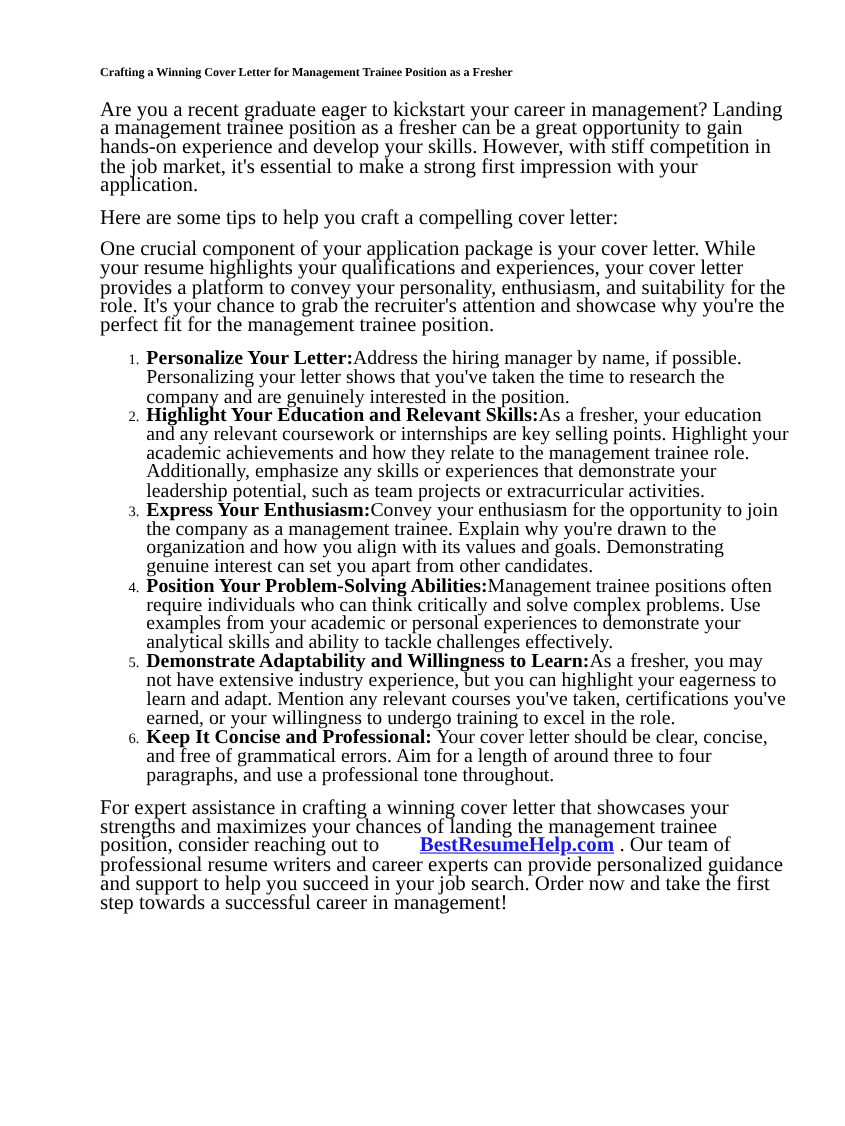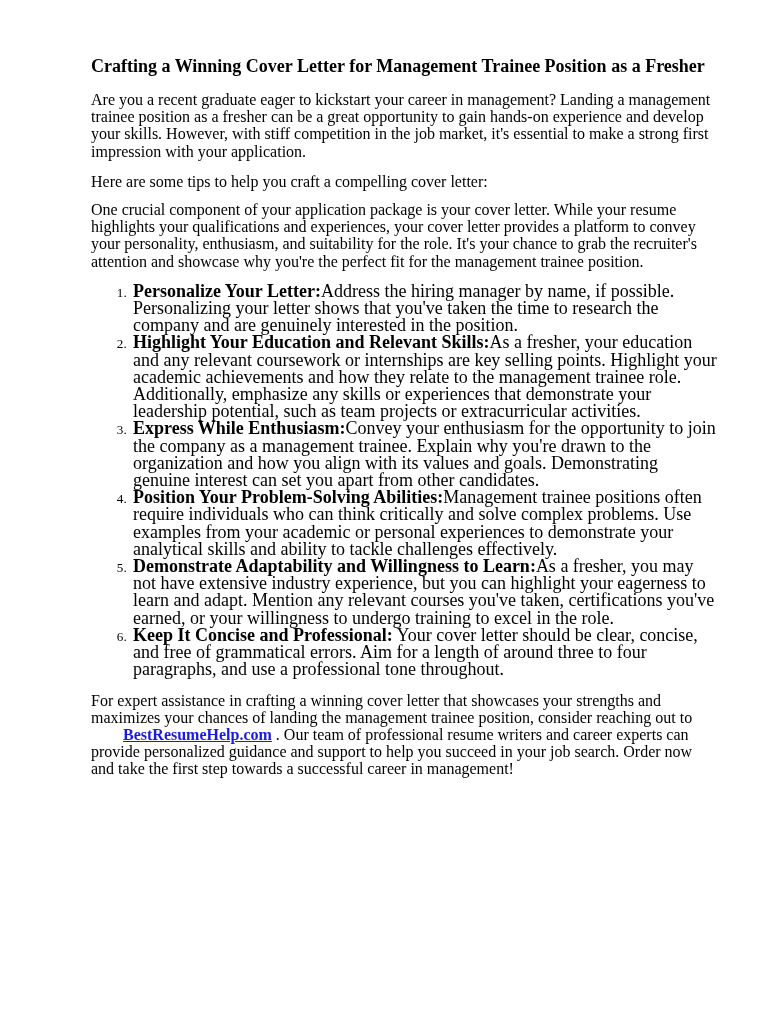--- a/index.html
+++ b/index.html
@@ -20,27 +20,27 @@
     height: 1024px;
     background: #ffffff;
     box-sizing: border-box;
     padding: 58px 50px 0 91px;
     overflow: hidden;
   }
   .doc-body {
     width: 627px;
   }
   .doc-title {
-    font-size: 18px;
+    font-size: 11px;
     font-weight: bold;
     line-height: 17px;
     margin: 0 0 16px 0;
   }
   .para {
-    font-size: 16px;
+    font-size: 19px;
     line-height: 17.2px;
     margin: 0 0 13px 0;
     text-align: left;
   }
   .tips-intro {
     margin-bottom: 11px;
   }
   ol.tips {
     margin: 0 0 13px 0;
     padding: 0 0 0 39px;
@@ -85,21 +85,21 @@
     <p class="para">One crucial component of your application package is your cover letter. While your resume highlights your qualifications and experiences, your cover letter provides a platform to convey your personality, enthusiasm, and suitability for the role. It's your chance to grab the recruiter's attention and showcase why you're the perfect fit for the management trainee position.</p>
 
     <ol class="tips">
       <li>
         <span class="lead">Personalize Your Letter:</span><span>Address the hiring manager by name, if possible. Personalizing your letter shows that you've taken the time to research the company and are genuinely interested in the position.</span>
       </li>
       <li>
         <span class="lead">Highlight Your Education and Relevant Skills:</span><span>As a fresher, your education and any relevant coursework or internships are key selling points. Highlight your academic achievements and how they relate to the management trainee role. Additionally, emphasize any skills or experiences that demonstrate your leadership potential, such as team projects or extracurricular activities.</span>
       </li>
       <li>
-        <span class="lead">Express While Enthusiasm:</span><span>Convey your enthusiasm for the opportunity to join the company as a management trainee. Explain why you're drawn to the organization and how you align with its values and goals. Demonstrating genuine interest can set you apart from other candidates.</span>
+        <span class="lead">Express Your Enthusiasm:</span><span>Convey your enthusiasm for the opportunity to join the company as a management trainee. Explain why you're drawn to the organization and how you align with its values and goals. Demonstrating genuine interest can set you apart from other candidates.</span>
       </li>
       <li>
         <span class="lead">Position Your Problem-Solving Abilities:</span><span>Management trainee positions often require individuals who can think critically and solve complex problems. Use examples from your academic or personal experiences to demonstrate your analytical skills and ability to tackle challenges effectively.</span>
       </li>
       <li>
         <span class="lead">Demonstrate Adaptability and Willingness to Learn:</span><span>As a fresher, you may not have extensive industry experience, but you can highlight your eagerness to learn and adapt. Mention any relevant courses you've taken, certifications you've earned, or your willingness to undergo training to excel in the role.</span>
       </li>
       <li>
         <span class="lead">Keep It Concise and Professional:</span><span> Your cover letter should be clear, concise, and free of grammatical errors. Aim for a length of around three to four paragraphs, and use a professional tone throughout.</span>
       </li>

